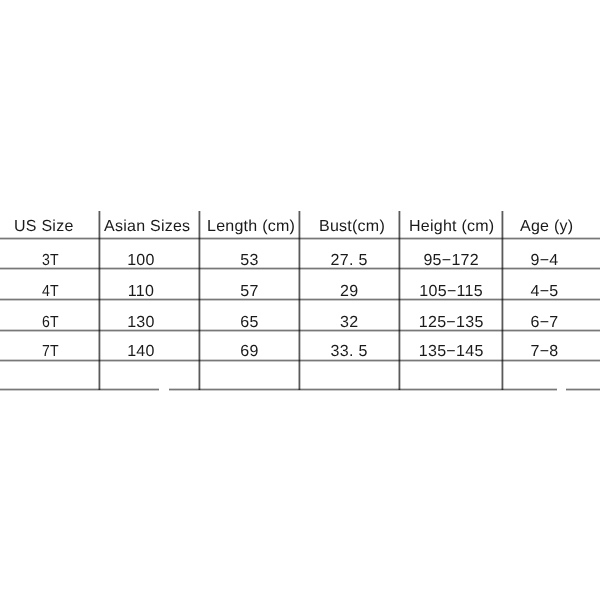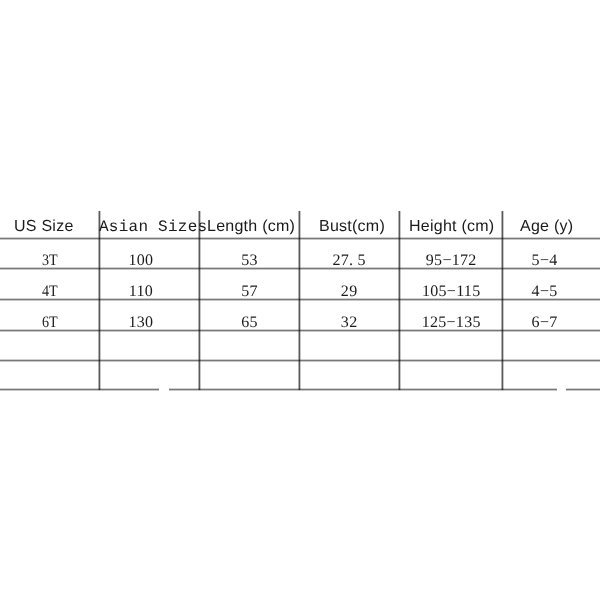--- a/index.html
+++ b/index.html
@@ -56,38 +56,38 @@
     -webkit-font-smoothing:antialiased;
     position:relative;
     top:1.5px;
     display:inline-block;
     letter-spacing:0.25px;
     margin-right:-0.25px;
     transform:translateZ(0);
     will-change:transform;
   }
   #sizechart tr.dat td {
-    font-family:Liberation Serif, serif;
+    font-family:Liberation Sans, sans-serif;
     font-size:16px;
     font-weight:400;
     vertical-align:middle;
     line-height:16px;
     position:relative;
   }
   #sizechart tr.dat td span.v {
     position:relative;
     top:7.1px;
     display:inline-block;
     letter-spacing:0.3px;
     margin-right:-0.3px;
   }
 
   
   #sizechart tr.hdr th.k0 { padding-right:11.3px; }
-  #sizechart tr.hdr th.k1 { padding-right:3.6px;font-family:Liberation Mono, monospace;  }
+  #sizechart tr.hdr th.k1 { padding-right:3.6px;  }
   #sizechart tr.hdr th.k2 { padding-left:4.6px;margin-top:37px;   }
   #sizechart tr.hdr th.k3 { padding-left:5px;   }
   #sizechart tr.hdr th.k4 { padding-left:3px;   }
   #sizechart tr.hdr th.k5 { padding-right:9px;  }
 
   #sizechart tr.dat td.k0 { padding-left:1.0px;   }
   #sizechart tr.dat td.k0 span.v { transform:scaleX(0.88); letter-spacing:0; margin-right:0; }
   #sizechart tr.dat td.k1 { padding-right:16.4px; }
   #sizechart tr.dat td.k2 { padding-left:0.8px;   }
   #sizechart tr.dat td.k4 { padding-left:1.1px;   }
@@ -149,35 +149,43 @@
       <th class="k5"><span class="v">Age (y)</span></th>
     </tr>
   </thead>
   <tbody>
     <tr class="dat r0">
       <td class="k0"><span class="v">3T</span></td>
       <td class="k1"><span class="v">100</span></td>
       <td class="k2"><span class="v">53</span></td>
       <td class="k3"><span class="v">27. 5</span></td>
       <td class="k4"><span class="v">95−172</span></td>
-      <td class="k5"><span class="v">5−4</span></td>
+      <td class="k5"><span class="v">9−4</span></td>
     </tr>
     <tr class="dat r1">
       <td class="k0"><span class="v">4T</span></td>
       <td class="k1"><span class="v">110</span></td>
       <td class="k2"><span class="v">57</span></td>
       <td class="k3"><span class="v">29</span></td>
       <td class="k4"><span class="v">105−115</span></td>
       <td class="k5"><span class="v">4−5</span></td>
     </tr>
     <tr class="dat r3">
       <td class="k0"><span class="v">6T</span></td>
       <td class="k1"><span class="v">130</span></td>
       <td class="k2"><span class="v">65</span></td>
       <td class="k3"><span class="v">32</span></td>
       <td class="k4"><span class="v">125−135</span></td>
       <td class="k5"><span class="v">6−7</span></td>
     </tr>
+    <tr class="dat r4">
+      <td class="k0"><span class="v">7T</span></td>
+      <td class="k1"><span class="v">140</span></td>
+      <td class="k2"><span class="v">69</span></td>
+      <td class="k3"><span class="v">33. 5</span></td>
+      <td class="k4"><span class="v">135−145</span></td>
+      <td class="k5"><span class="v">7−8</span></td>
+    </tr>
   </tbody>
 </table>
 
 <div class="rule-gap" style="left:159px; width:10px; top:387px"></div>
 <div class="rule-gap" style="left:557px; width:9px;  top:387px"></div>
 
 </body></html>

